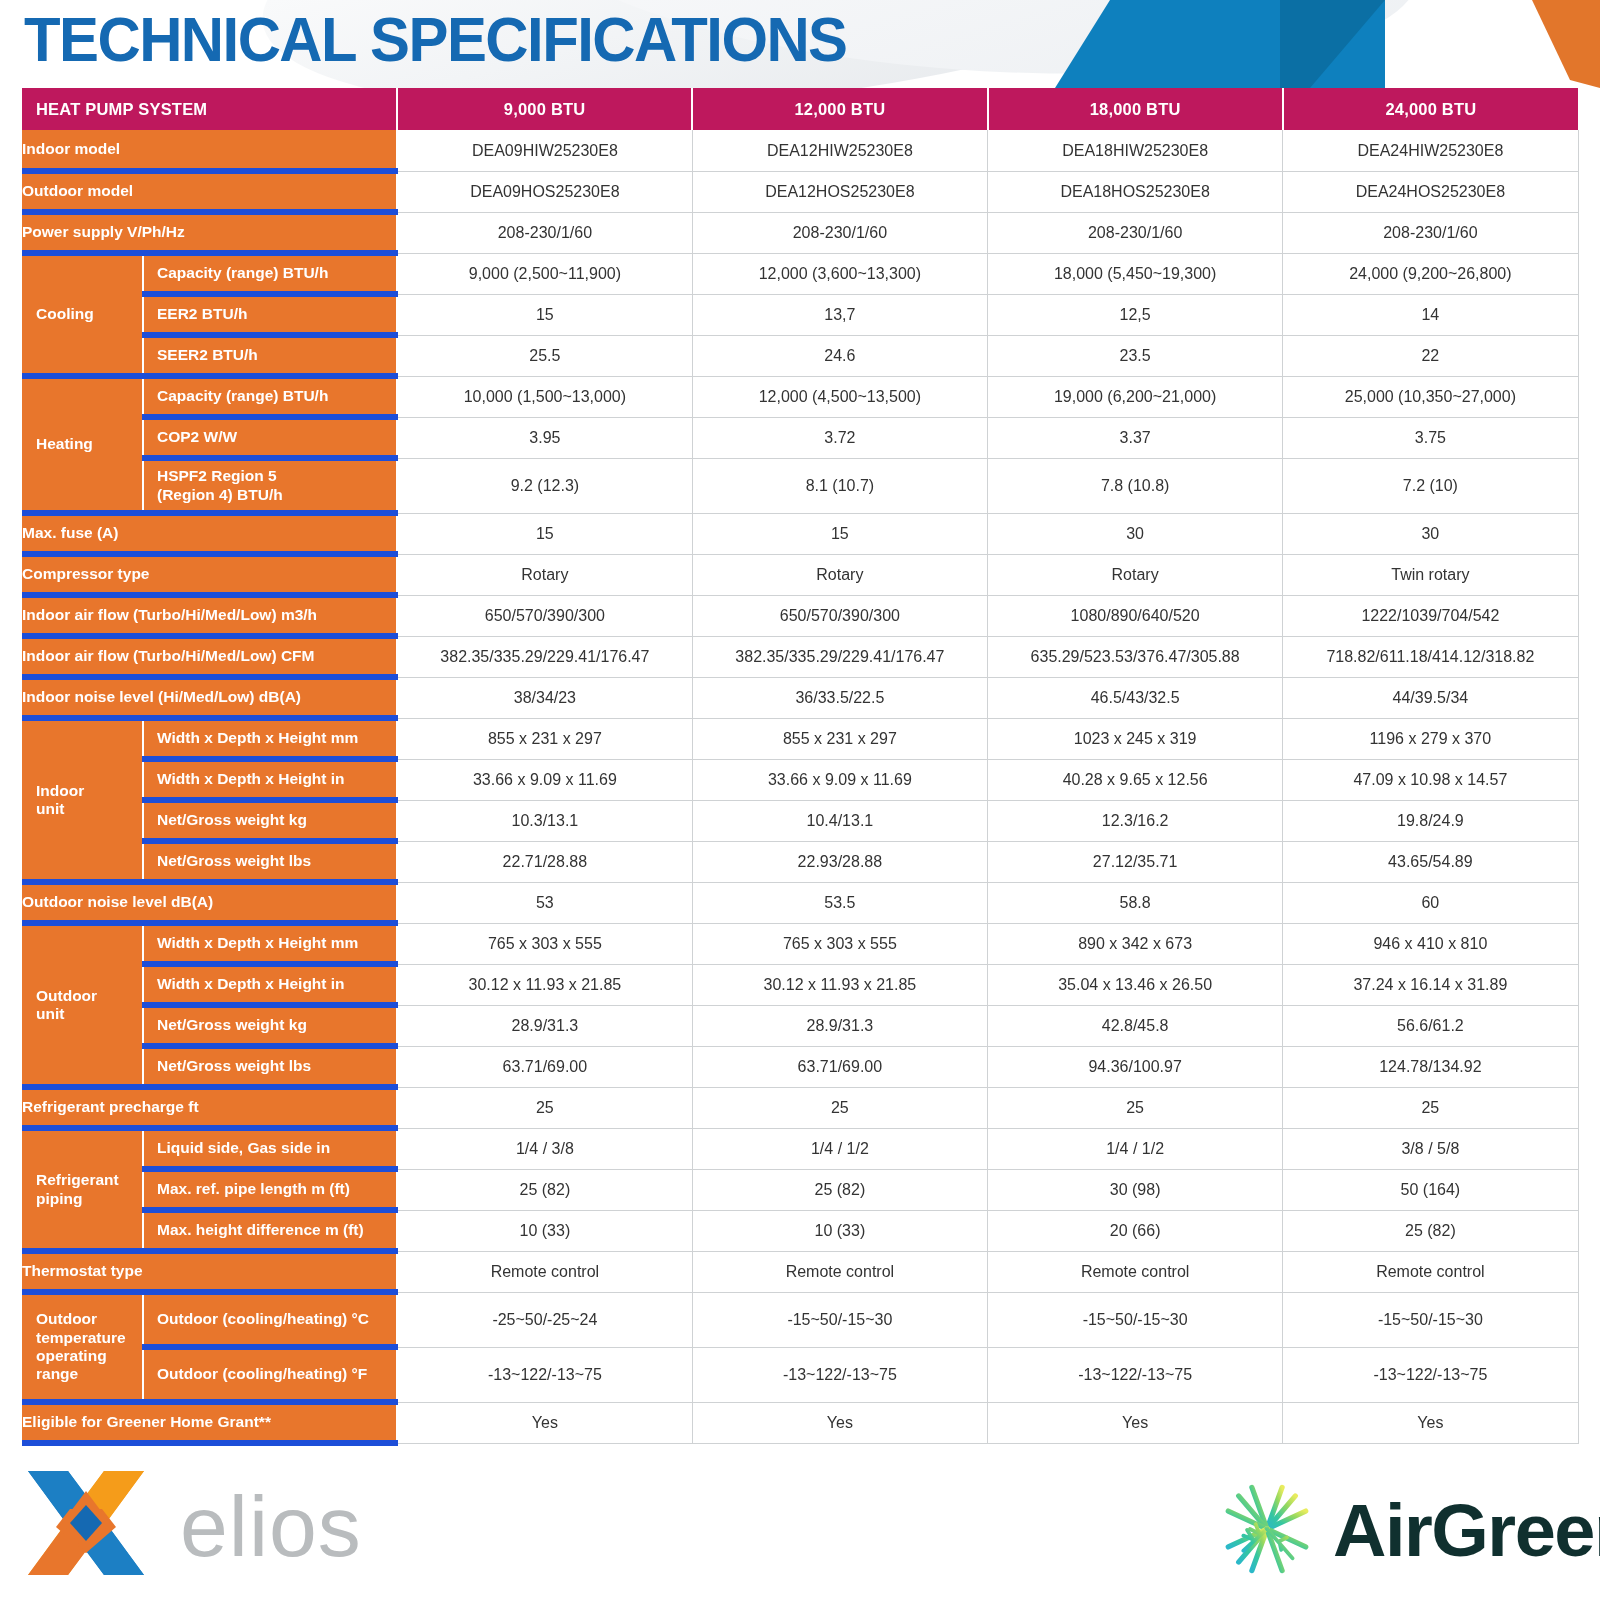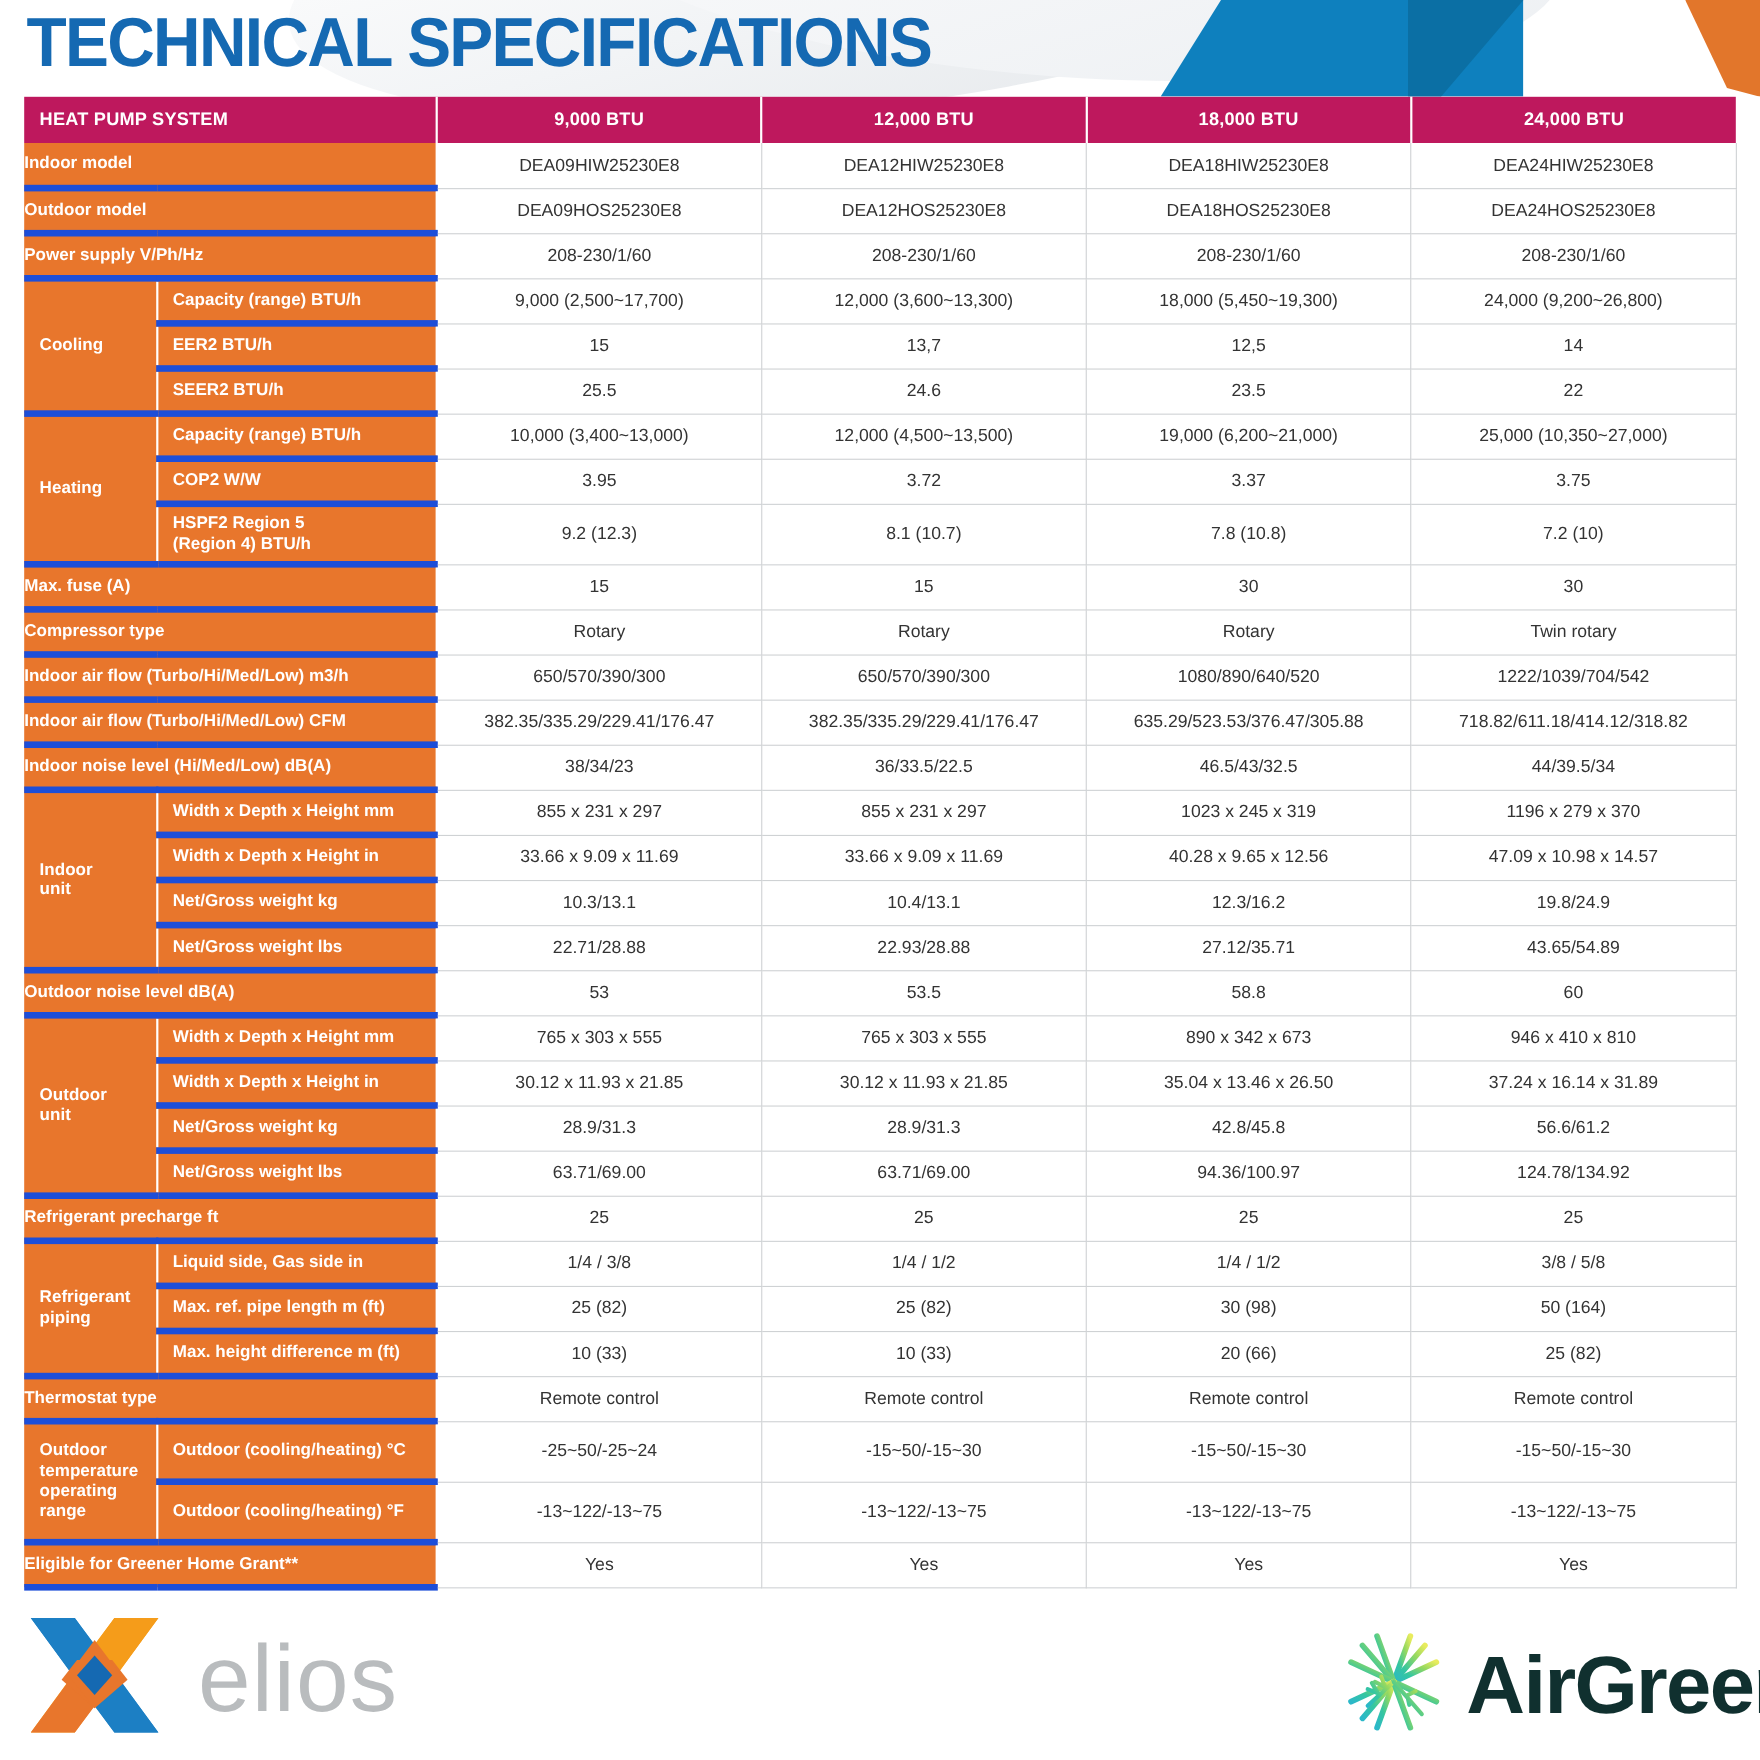--- a/index.html
+++ b/index.html
@@ -173,21 +173,21 @@
           <tr class="row-h40">
             <td class="lbl full" colspan="2">Power supply V/Ph/Hz</td>
             <td class="val firstcol">208-230/1/60</td>
             <td class="val">208-230/1/60</td>
             <td class="val">208-230/1/60</td>
             <td class="val">208-230/1/60</td>
           </tr>
           <tr class="row-h40">
             <td class="lbl grp" rowspan="3">Cooling</td>
             <td class="lbl sub">Capacity (range) BTU/h</td>
-            <td class="val firstcol">9,000 (2,500~17,700)</td>
+            <td class="val firstcol">9,000 (2,500~11,900)</td>
             <td class="val">12,000 (3,600~13,300)</td>
             <td class="val">18,000 (5,450~19,300)</td>
             <td class="val">24,000 (9,200~26,800)</td>
           </tr>
           <tr class="row-h40">
             <td class="lbl sub">EER2 BTU/h</td>
             <td class="val firstcol">15</td>
             <td class="val">13,7</td>
             <td class="val">12,5</td>
             <td class="val">14</td>
@@ -195,21 +195,21 @@
           <tr class="row-h40">
             <td class="lbl sub">SEER2 BTU/h</td>
             <td class="val firstcol">25.5</td>
             <td class="val">24.6</td>
             <td class="val">23.5</td>
             <td class="val">22</td>
           </tr>
           <tr class="row-h40">
             <td class="lbl grp" rowspan="3">Heating</td>
             <td class="lbl sub">Capacity (range) BTU/h</td>
-            <td class="val firstcol">10,000 (3,400~13,000)</td>
+            <td class="val firstcol">10,000 (1,500~13,000)</td>
             <td class="val">12,000 (4,500~13,500)</td>
             <td class="val">19,000 (6,200~21,000)</td>
             <td class="val">25,000 (10,350~27,000)</td>
           </tr>
           <tr class="row-h40">
             <td class="lbl sub">COP2 W/W</td>
             <td class="val firstcol">3.95</td>
             <td class="val">3.72</td>
             <td class="val">3.37</td>
             <td class="val">3.75</td>

